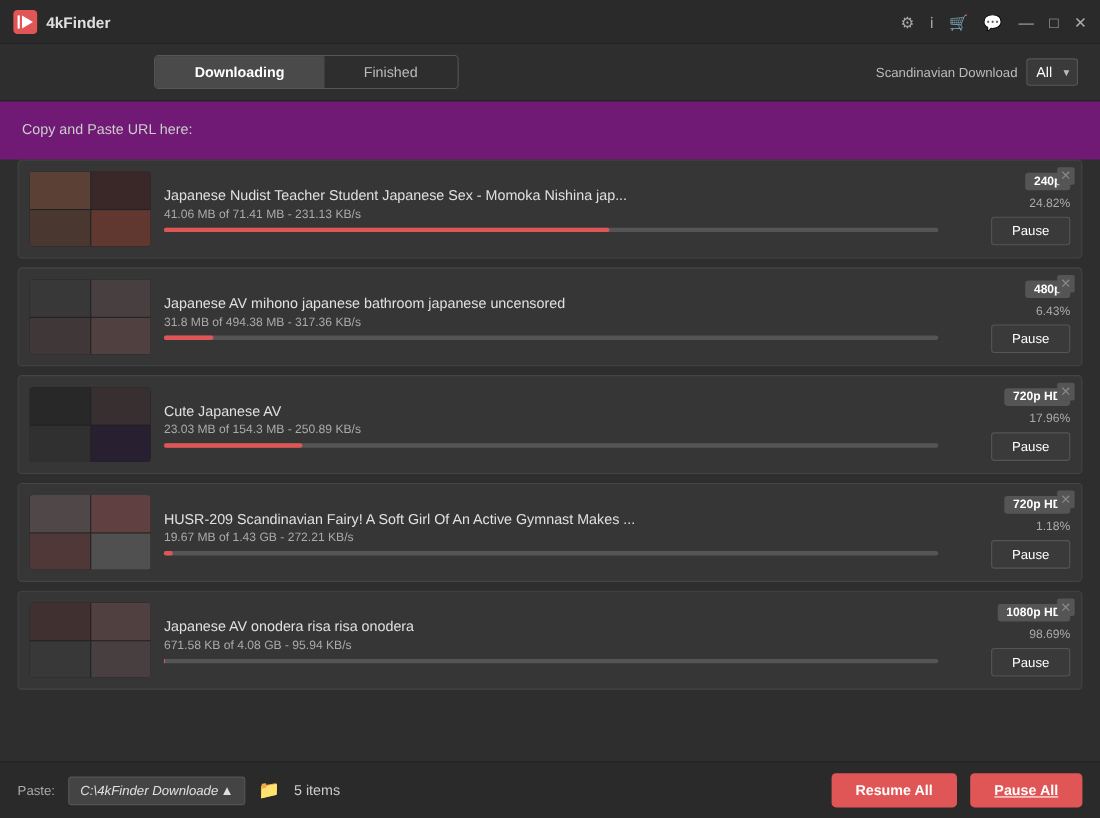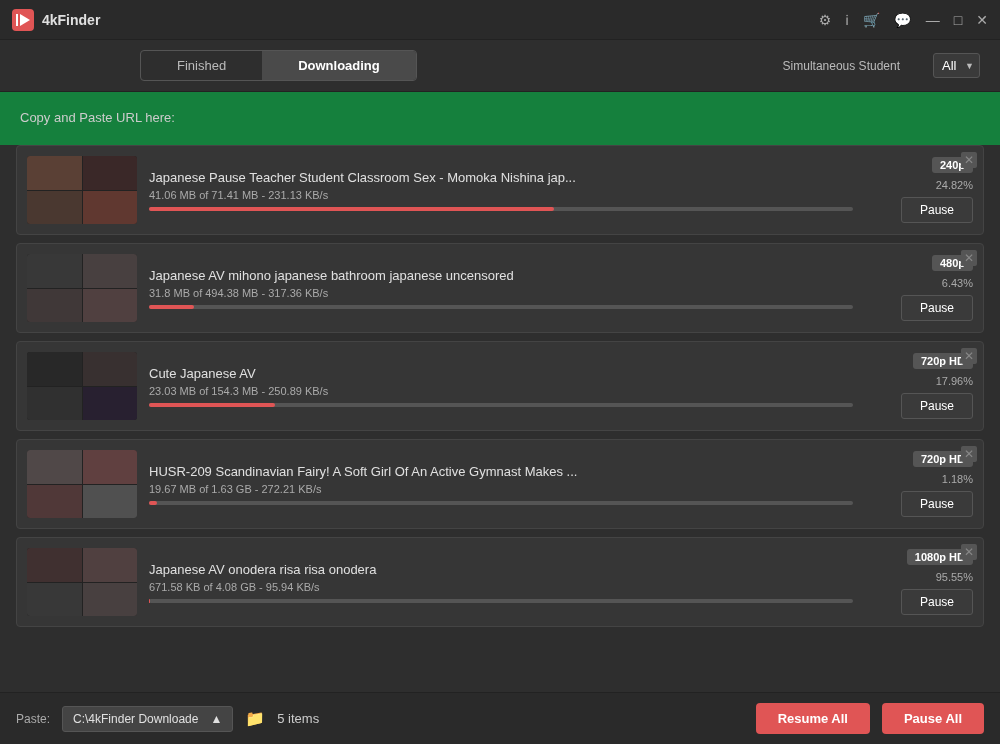--- a/index.html
+++ b/index.html
@@ -91,37 +91,36 @@
       padding: 4px 8px;
       border-radius: 3px;
       font-size: 13px;
       cursor: pointer;
       appearance: none;
       -webkit-appearance: none;
       padding-right: 22px;
     }
     #select-wrapper {
       position: relative;
-      margin-left: 25px;
     }
     #select-wrapper::after {
       content: '▼';
       position: absolute;
       right: 6px;
       top: 50%;
       transform: translateY(-50%);
       font-size: 9px;
       color: #bbb;
       pointer-events: none;
     }
 
     
     #url-section {
       padding: 18px 20px 12px;
-      background: #15803d;
+      background: #701a75;
     }
     #url-label {
       font-size: 13px;
       color: #ccc;
       margin-bottom: 8px;
     }
     #url-row {
       display: flex;
       gap: 8px;
     }
@@ -283,21 +282,22 @@
     #output-path-btn {
       background: #444;
       border: 1px solid #555;
       color: #e0e0e0;
       padding: 5px 10px;
       border-radius: 3px;
       font-size: 12px;
       cursor: pointer;
       display: flex;
       align-items: center;
-      gap: 12px;
+      gap: 2px;
+      font-style: italic;
     }
     #folder-icon-btn {
       background: none;
       border: none;
       color: #e0a000;
       font-size: 16px;
       cursor: pointer;
     }
     #items-count {
       flex: 1;
@@ -317,20 +317,21 @@
     }
     #pause-all-btn {
       background: #e05555;
       color: #fff;
       border: none;
       padding: 8px 22px;
       border-radius: 4px;
       font-size: 13px;
       font-weight: 600;
       cursor: pointer;
+      text-decoration: underline;
     }
   </style>
 </head>
 <body>
 
 <div id="title-bar">
   <svg id="app-logo" viewBox="0 0 22 22">
     <rect width="22" height="22" rx="4" fill="#e05555"></rect>
     <polygon points="8,5 18,11 8,17" fill="white"></polygon>
     <rect x="4" y="5" width="2" height="12" fill="white"></rect>
@@ -342,25 +343,25 @@
     <span class="win-icon">🛒</span>
     <span class="win-icon">💬</span>
     <span class="win-icon">—</span>
     <span class="win-icon">□</span>
     <span class="win-icon">✕</span>
   </div>
 </div>
 
 <div id="tab-bar">
   <div id="tabs-group">
+    <button class="tab-btn active">Downloading</button>
     <button class="tab-btn">Finished</button>
-    <button class="tab-btn active">Downloading</button>
   </div>
   <div id="simultaneous-section">
-    <span id="simultaneous-label">Simultaneous Student</span>
+    <span id="simultaneous-label">Scandinavian Download</span>
     <div id="select-wrapper">
       <select id="simultaneous-select">
         <option>All</option>
         <option>1</option>
         <option>2</option>
         <option>3</option>
       </select>
     </div>
   </div>
 </div>
@@ -372,21 +373,21 @@
 <div id="download-list">
     <div class="download-item">
       <div class="item-close">✕</div>
       <div class="item-thumb">
         <div class="thumb-cell c1" style="background:#5a4035"></div>
         <div class="thumb-cell c2" style="background:#3a2828"></div>
         <div class="thumb-cell c3" style="background:#4a3830"></div>
         <div class="thumb-cell c4" style="background:#603830"></div>
       </div>
       <div class="item-content">
-        <div class="item-title">Japanese Pause Teacher Student Classroom Sex - Momoka Nishina jap...</div>
+        <div class="item-title">Japanese Nudist Teacher Student Japanese Sex - Momoka Nishina jap...</div>
         <div class="item-meta">41.06 MB of 71.41 MB - 231.13 KB/s</div>
         <div class="progress-bar-bg">
           <div class="progress-bar-fill" style="width:57.5%"></div>
         </div>
       </div>
       <div class="item-right">
         <span class="quality-badge">240p</span>
         <span class="percent-text">24.82%</span>
         <button class="pause-btn">Pause</button>
       </div>
@@ -436,21 +437,21 @@
     <div class="download-item">
       <div class="item-close">✕</div>
       <div class="item-thumb">
         <div class="thumb-cell c1" style="background:#504848"></div>
         <div class="thumb-cell c2" style="background:#604040"></div>
         <div class="thumb-cell c3" style="background:#503838"></div>
         <div class="thumb-cell c4" style="background:#505050"></div>
       </div>
       <div class="item-content">
         <div class="item-title">HUSR-209 Scandinavian Fairy! A Soft Girl Of An Active Gymnast Makes ...</div>
-        <div class="item-meta">19.67 MB of 1.63 GB - 272.21 KB/s</div>
+        <div class="item-meta">19.67 MB of 1.43 GB - 272.21 KB/s</div>
         <div class="progress-bar-bg">
           <div class="progress-bar-fill" style="width:1.18%"></div>
         </div>
       </div>
       <div class="item-right">
         <span class="quality-badge">720p HD</span>
         <span class="percent-text">1.18%</span>
         <button class="pause-btn">Pause</button>
       </div>
     </div>
@@ -464,21 +465,21 @@
       </div>
       <div class="item-content">
         <div class="item-title">Japanese AV onodera risa risa onodera</div>
         <div class="item-meta">671.58 KB of 4.08 GB - 95.94 KB/s</div>
         <div class="progress-bar-bg">
           <div class="progress-bar-fill" style="width:0.02%"></div>
         </div>
       </div>
       <div class="item-right">
         <span class="quality-badge">1080p HD</span>
-        <span class="percent-text">95.55%</span>
+        <span class="percent-text">98.69%</span>
         <button class="pause-btn">Pause</button>
       </div>
     </div>
   </div>
 
 <div id="bottom-bar">
   <span id="output-label">Paste:</span>
   <button id="output-path-btn">
     <span>C:\4kFinder Downloade</span>
     <span>▲</span>

